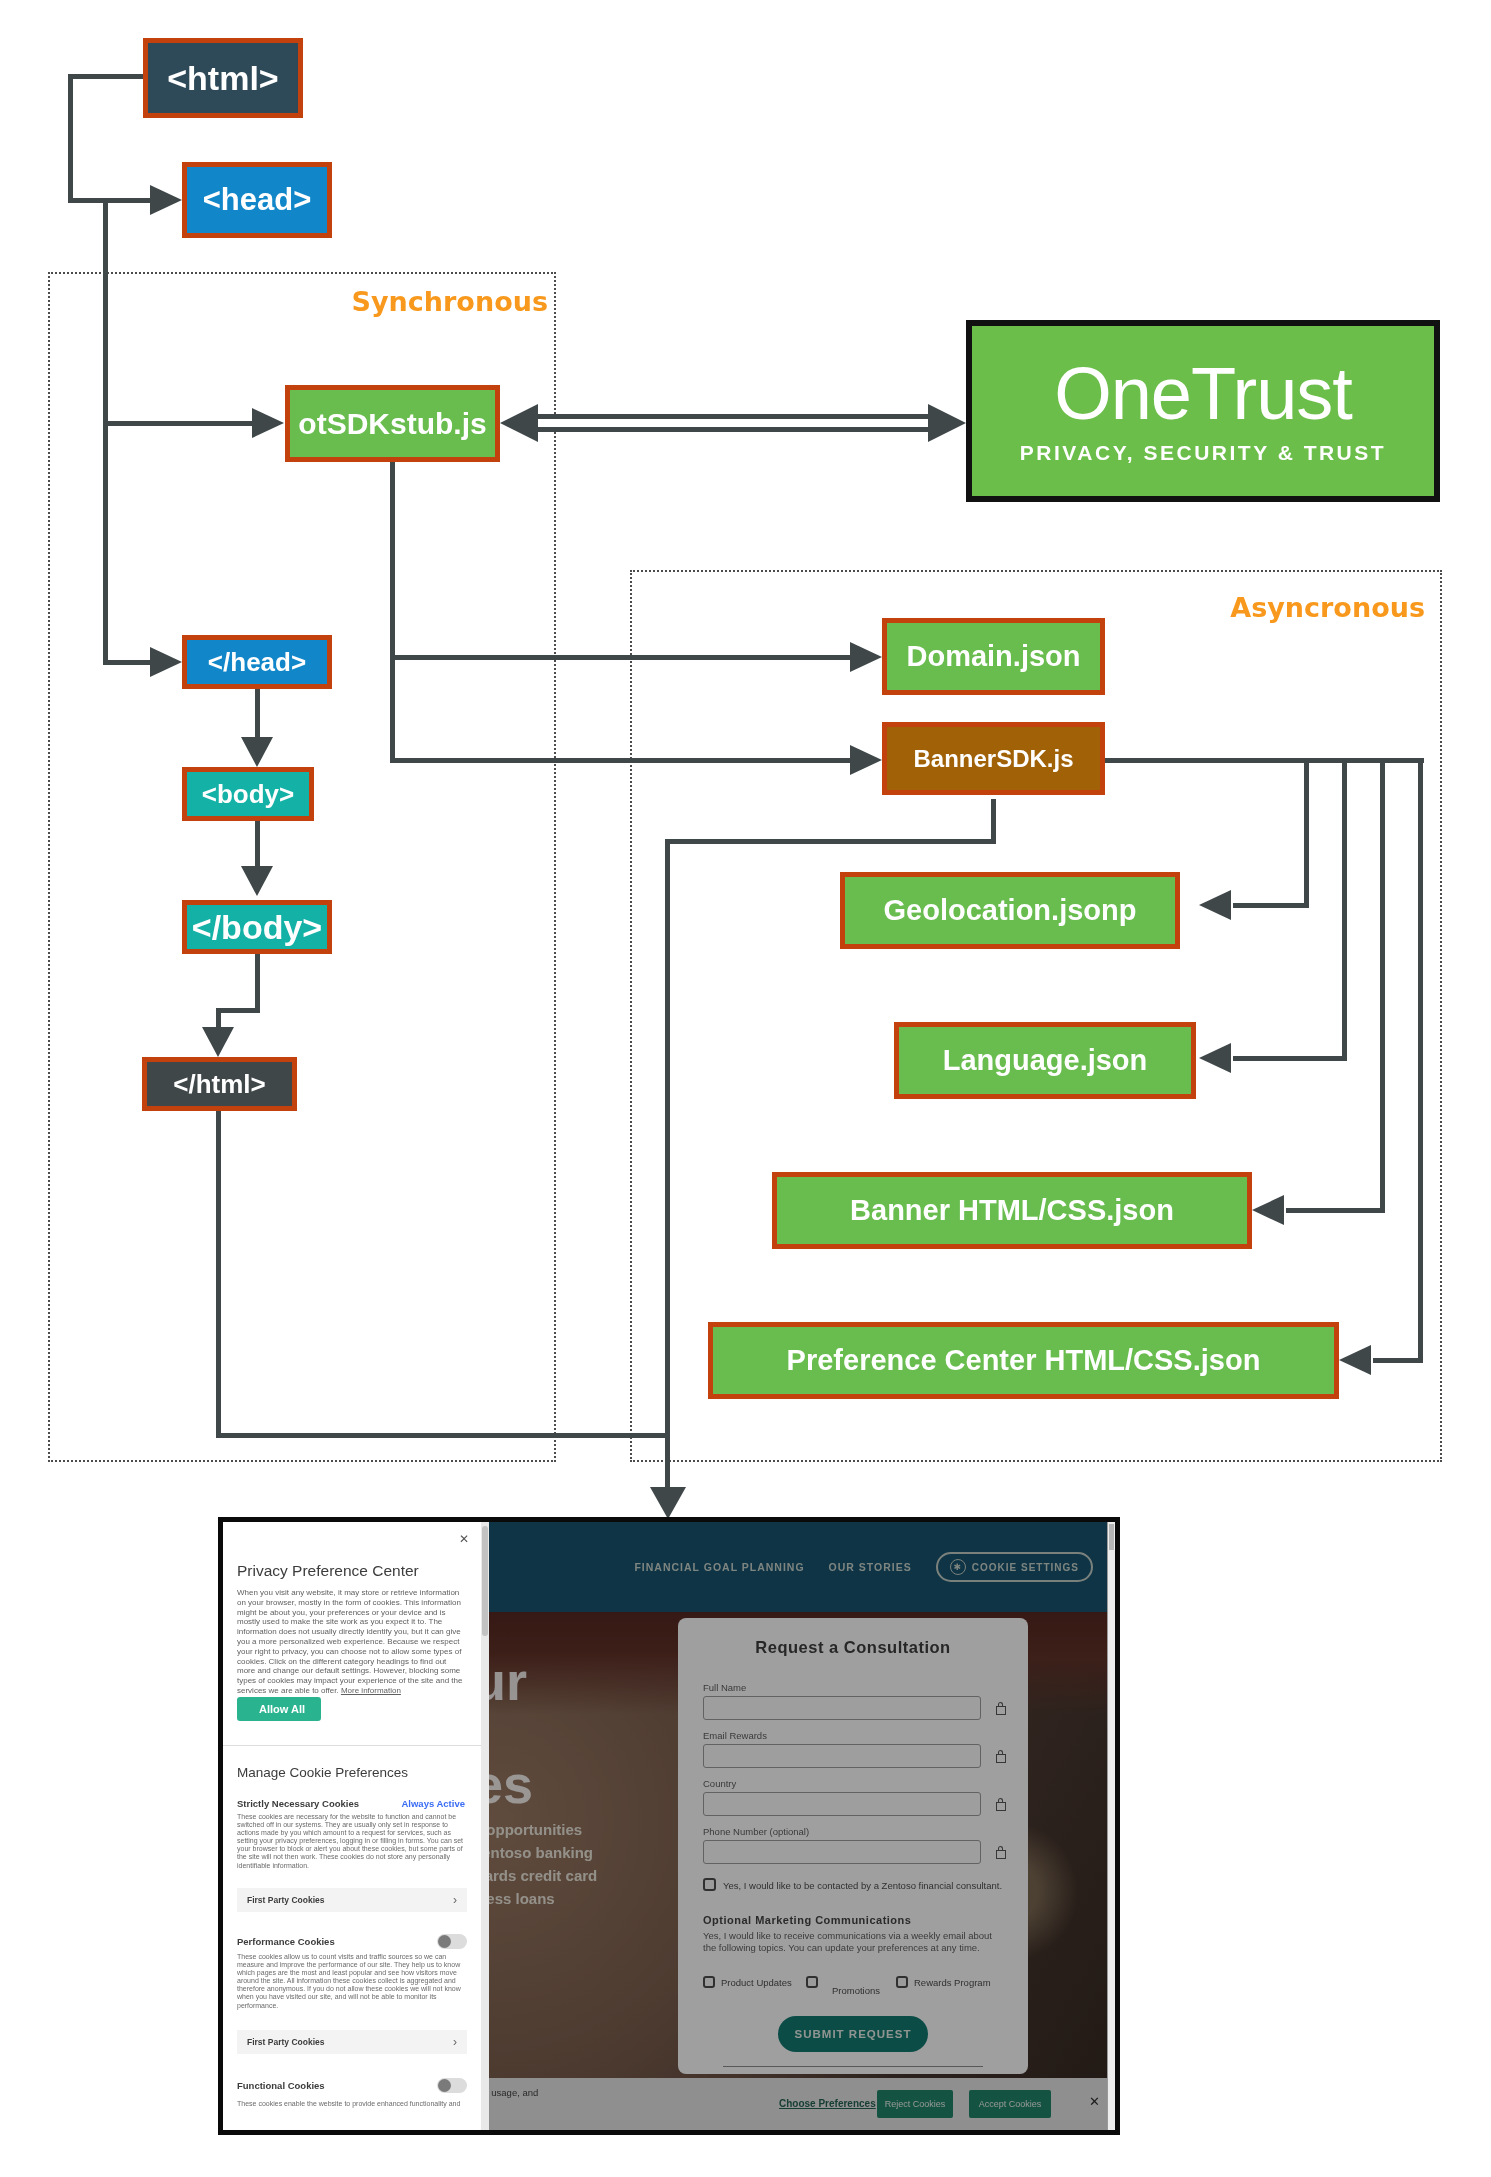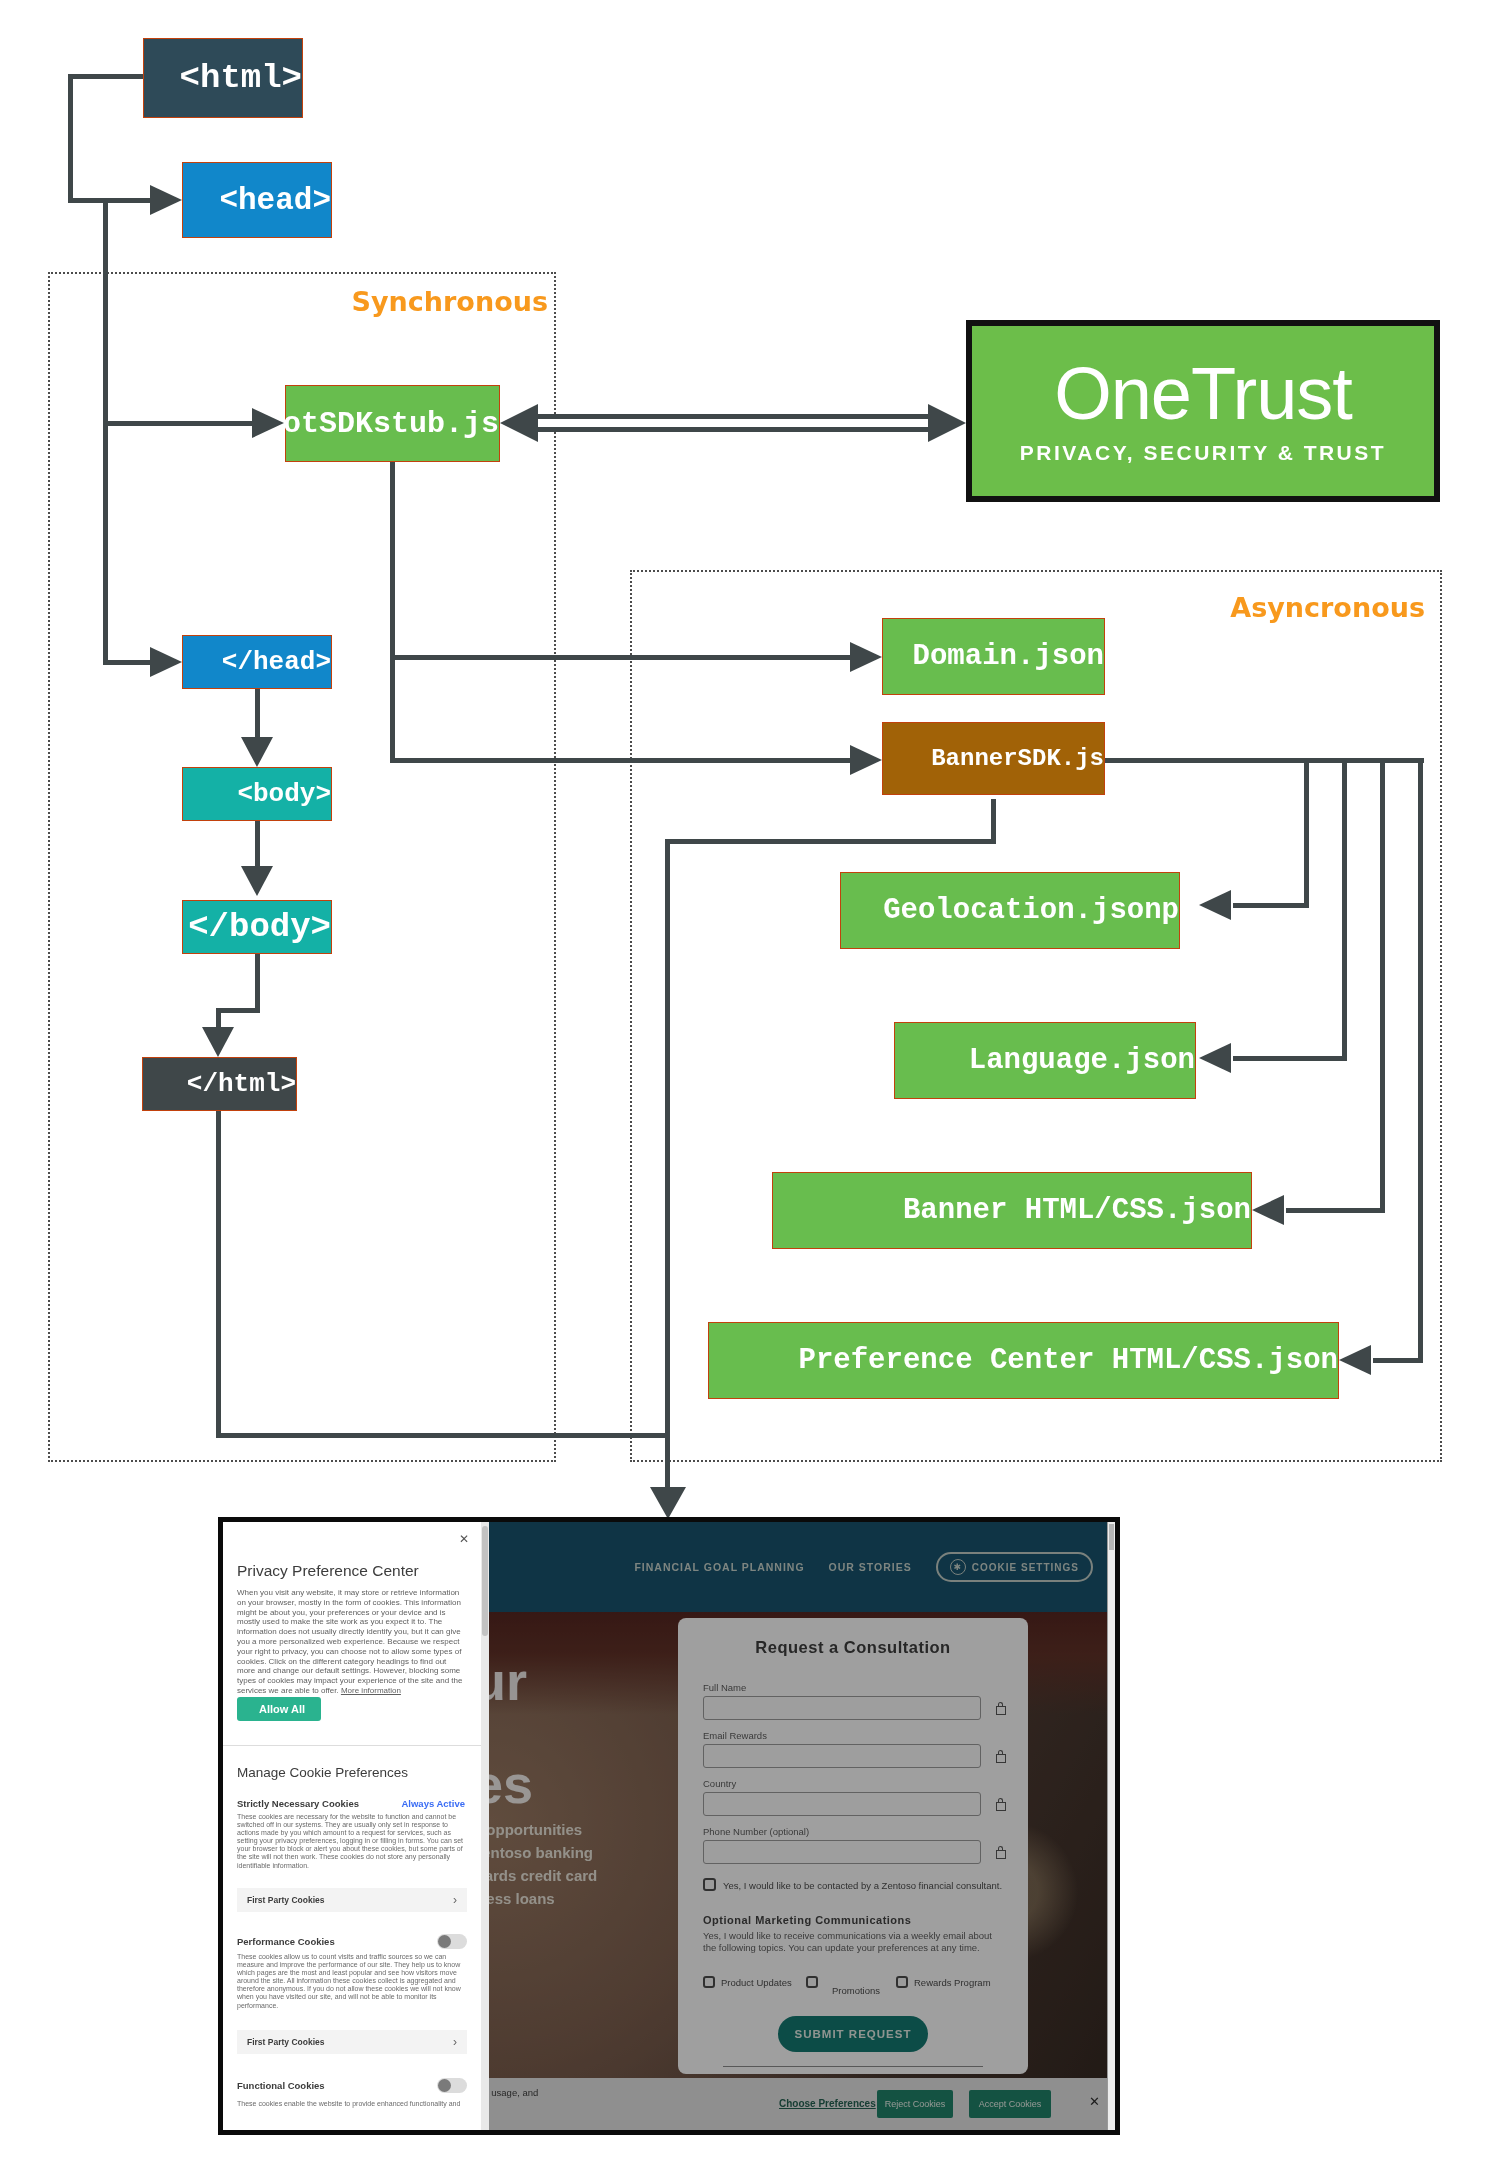--- a/index.html
+++ b/index.html
@@ -1,21 +1,21 @@
 <!DOCTYPE html>
 <html><head>
 <meta charset="utf-8">
 <style>
   html,body{margin:0;padding:0;background:#ffffff;}
   #stage{position:relative;width:1491px;height:2177px;background:#ffffff;
          font-family:"Liberation Sans","DejaVu Sans",sans-serif;overflow:hidden;}
   
-  .node{position:absolute;border:1px solid #c2410c;box-sizing:border-box;
-        display:flex;align-items:center;justify-content:flex-end;
-        color:#ffffff;font-weight:bold;font-family:Liberation Mono, monospace;}
+  .node{position:absolute;border:5px solid #c2410c;box-sizing:border-box;
+        display:flex;align-items:center;justify-content:center;
+        color:#ffffff;font-weight:bold;font-family:Liberation Sans, sans-serif;}
   .ln{position:absolute;background:#3f4749;}
   .arr{position:absolute;width:0;height:0;}
   .arr-r{border-top:15px solid transparent;border-bottom:15px solid transparent;border-left:32px solid #3f4749;}
   .arr-l{border-top:15px solid transparent;border-bottom:15px solid transparent;border-right:32px solid #3f4749;}
   .arr-d{border-left:16px solid transparent;border-right:16px solid transparent;border-top:30px solid #3f4749;}
   .arr-l-big{border-top:19px solid transparent;border-bottom:19px solid transparent;border-right:38px solid #3f4749;}
   .arr-r-big{border-top:19px solid transparent;border-bottom:19px solid transparent;border-left:38px solid #3f4749;}
   .dotted{position:absolute;border:2px dotted #4c4c4c;box-sizing:border-box;}
   .zone-label{position:absolute;font-weight:bold;font-size:27px;color:#f8991d;text-align:right;
               font-family:"DejaVu Sans",sans-serif;}
@@ -159,21 +159,21 @@
     </div>
   <div class="node" style="left:182px;top:162px;width:150px;height:76px;background:#1187ca;font-size:31px;">
       <span>&lt;head&gt;</span>
     </div>
   <div class="node" style="left:285px;top:385px;width:215px;height:77px;background:#68bd4e;font-size:30px;">
       <span>otSDKstub.js</span>
     </div>
   <div class="node" style="left:182px;top:635px;width:150px;height:54px;background:#1187ca;font-size:26px;">
       <span>&lt;/head&gt;</span>
     </div>
-  <div class="node" style="left:182px;top:767px;width:150px;height:54px;background:#14b1a6;font-size:26px;">
+  <div class="node" style="left:182px;top:767px;width:132px;height:54px;background:#14b1a6;font-size:26px;">
       <span>&lt;body&gt;</span>
     </div>
   <div class="node" style="left:182px;top:900px;width:150px;height:54px;background:#14b1a6;font-size:34px;">
       <span>&lt;/body&gt;</span>
     </div>
   <div class="node" style="left:142px;top:1057px;width:155px;height:54px;background:#3f4749;font-size:26px;">
       <span>&lt;/html&gt;</span>
     </div>
   <div class="node" style="left:882px;top:618px;width:223px;height:77px;background:#68bd4e;font-size:29px;">
       <span>Domain.json</span>

